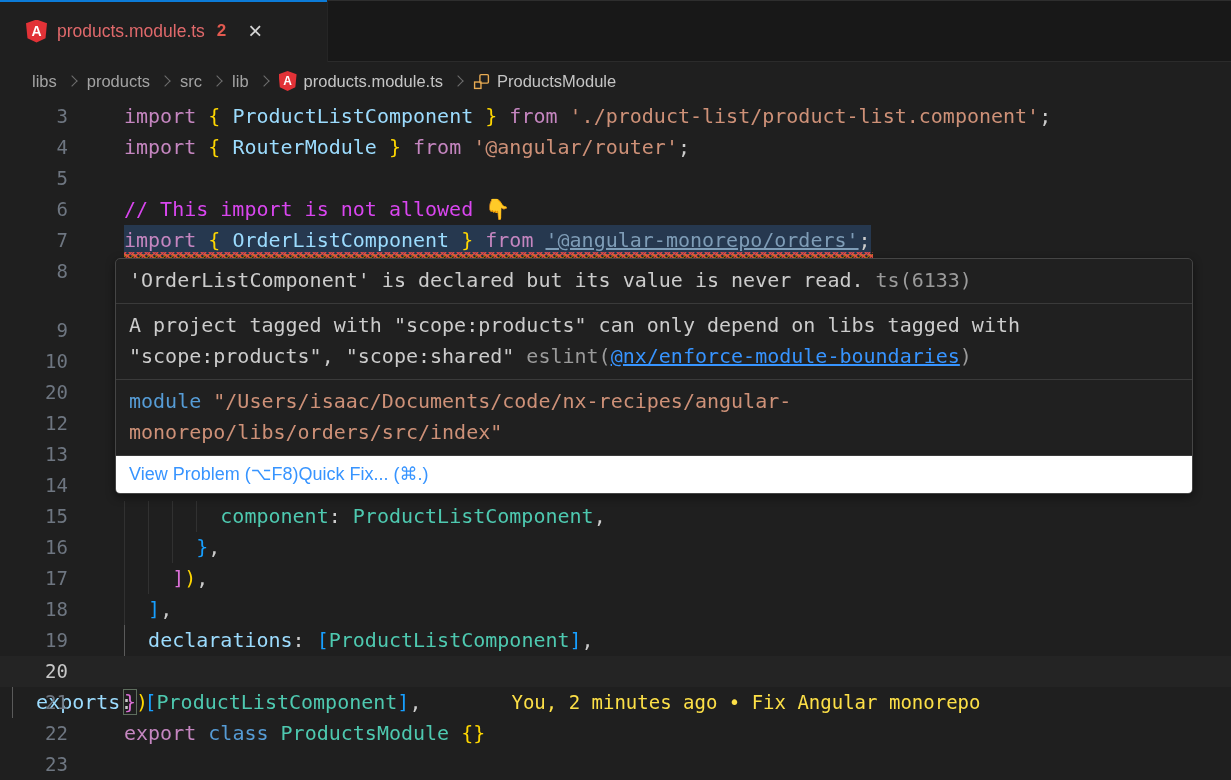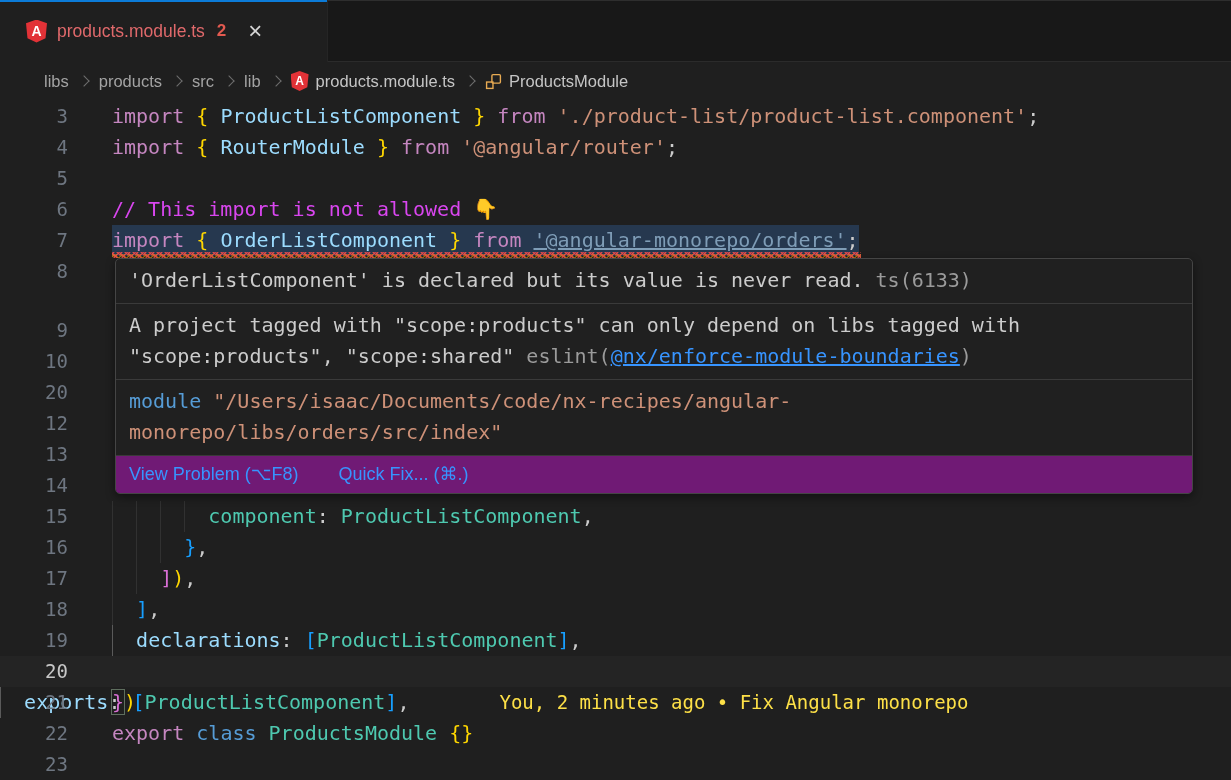--- a/index.html
+++ b/index.html
@@ -27,21 +27,21 @@
   .ng-icon {
     width:21px; height:23px; flex:none; background:#e23237;
     clip-path: polygon(50% 0, 100% 16%, 93% 81%, 50% 100%, 7% 81%, 0 16%);
     display:flex; align-items:center; justify-content:center;
     color:#fff; font-weight:bold; font-size:14px;
   }
   .ng-icon.small { width:18px; height:20px; font-size:12px; }
   
   .breadcrumbs {
     height:38px; background:#1f1f1f; display:flex; align-items:center;
-    padding-left:44px; gap:9px; font-size:16.5px; color:#a3a3a3;
+    padding-left:32px; gap:9px; font-size:16.5px; color:#a3a3a3;
   }
   .crumb { cursor:pointer; }
   .crumb.file, .crumb.symbol { color:#c5c5c5; }
   .chev {
     width:8px; height:8px; flex:none; margin:0 2px;
     border-right:1.6px solid #6e6e6e; border-top:1.6px solid #6e6e6e;
     transform:rotate(45deg);
   }
   .crumb-with-icon { display:flex; align-items:center; gap:7px; cursor:pointer; }
   
@@ -50,21 +50,21 @@
     display:flex; height:31px; line-height:31px; position:relative;
     font-family:"DejaVu Sans Mono", monospace; font-size:20px; white-space:pre;
   }
   .row.gap { margin-top:28px; }
   .row.current { background:#242424;flex-direction:column; }
   .gutter {
     width:112px; flex:none; text-align:right; padding-right:44px;
     color:#6e7681; font-size:19px;
   }
   .row.current .gutter { color:#c8c8c8; }
-  .code { position:relative; flex:1; }
+  .code { position:relative; flex:1;margin-left:12px; }
   .guide { position:absolute; top:0; bottom:0; width:1px; background:#313131; }
   .guide.bright { background:#5a5a5a; }
   .tk-kw   { color:#C586C0; }
   .tk-kw2  { color:#569CD6; }
   .tk-b1   { color:#FFD700; }
   .tk-b2   { color:#DA70D6; }
   .tk-b3   { color:#179FFF; }
   .tk-var  { color:#9CDCFE; }
   .tk-type { color:#4EC9B0; }
   .tk-str  { color:#CE9178; }
@@ -95,22 +95,22 @@
     background:#202020; border:1px solid #454545; border-radius:5px;
     box-shadow:0 3px 10px rgba(0,0,0,.45); overflow:hidden;
     font-family:"DejaVu Sans Mono", monospace; font-size:20px; color:#cccccc;
   }
   .hover .sec { padding:6px 13px 7px; line-height:31px; border-bottom:1px solid #3a3a3a; }
   .hover .dim { color:#9b9b9b; }
   .hover .kwd { color:#569CD6; }
   .hover .pth { color:#CE9178; }
   .hover a.lnk { color:#3794ff; text-decoration:underline; cursor:pointer;text-align:right; }
   .hover .actions {
-    display:flex; gap:40px; padding:4px 13px; line-height:29px; border-bottom:none;
-    background:#701a75; font-family:"Liberation Sans", sans-serif; font-size:18px;
+    display:flex; padding:4px 13px; line-height:29px; border-bottom:none;
+    background:#ffffff; font-family:"Liberation Sans", sans-serif; font-size:18px;
   }
   .hover .actions .act { color:#3794ff; cursor:pointer; }
 </style>
 </head>
 <body>
 
 <div class="page">
 
   <div class="tabbar">
     <div class="tab">

